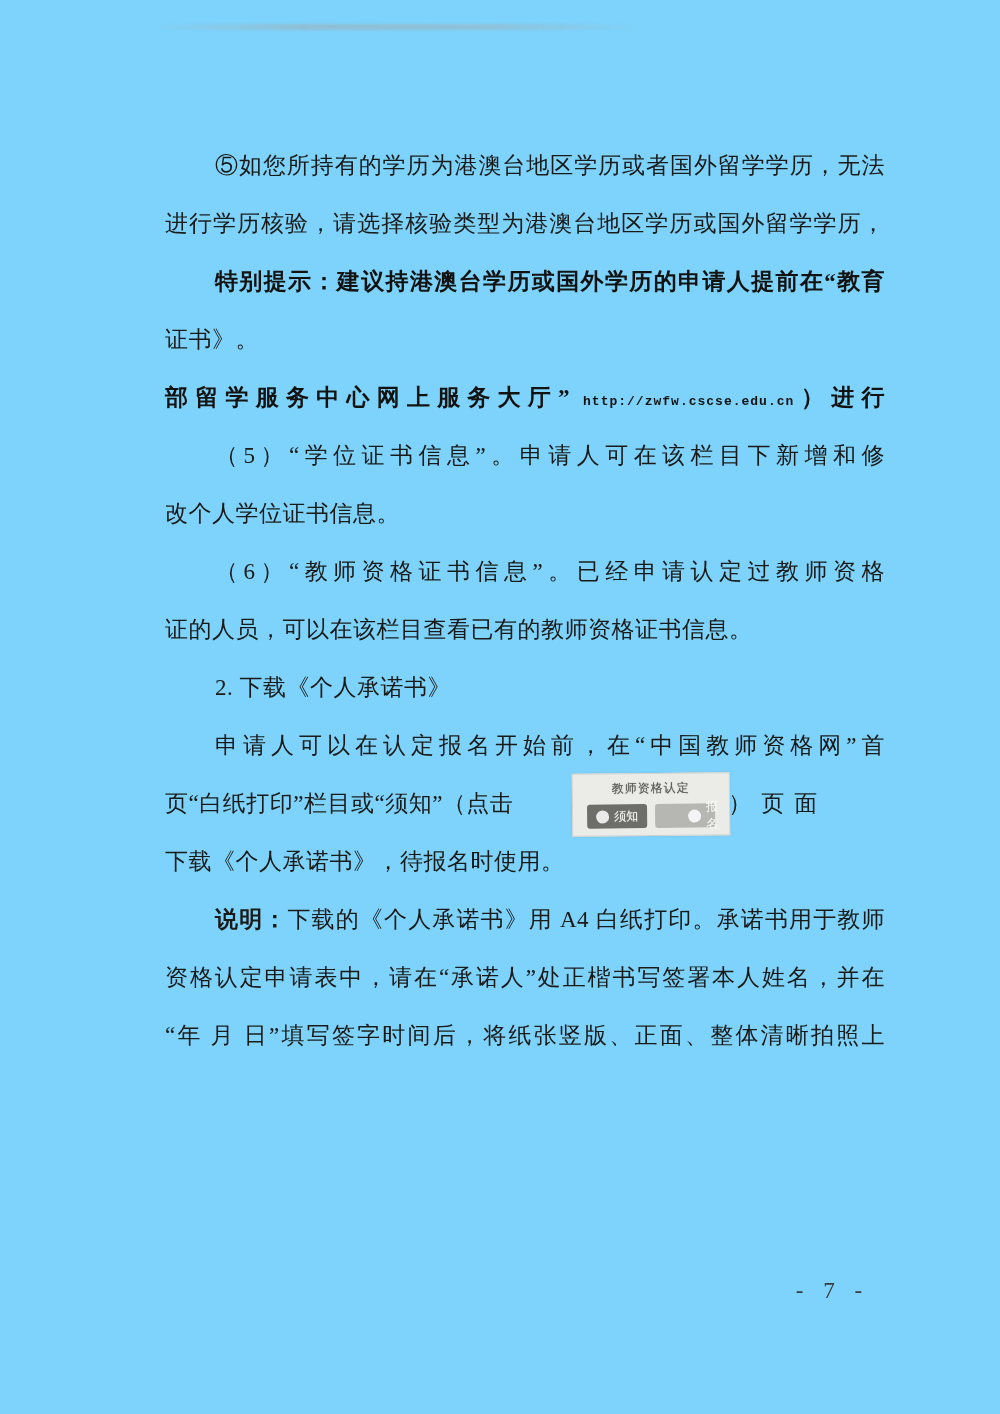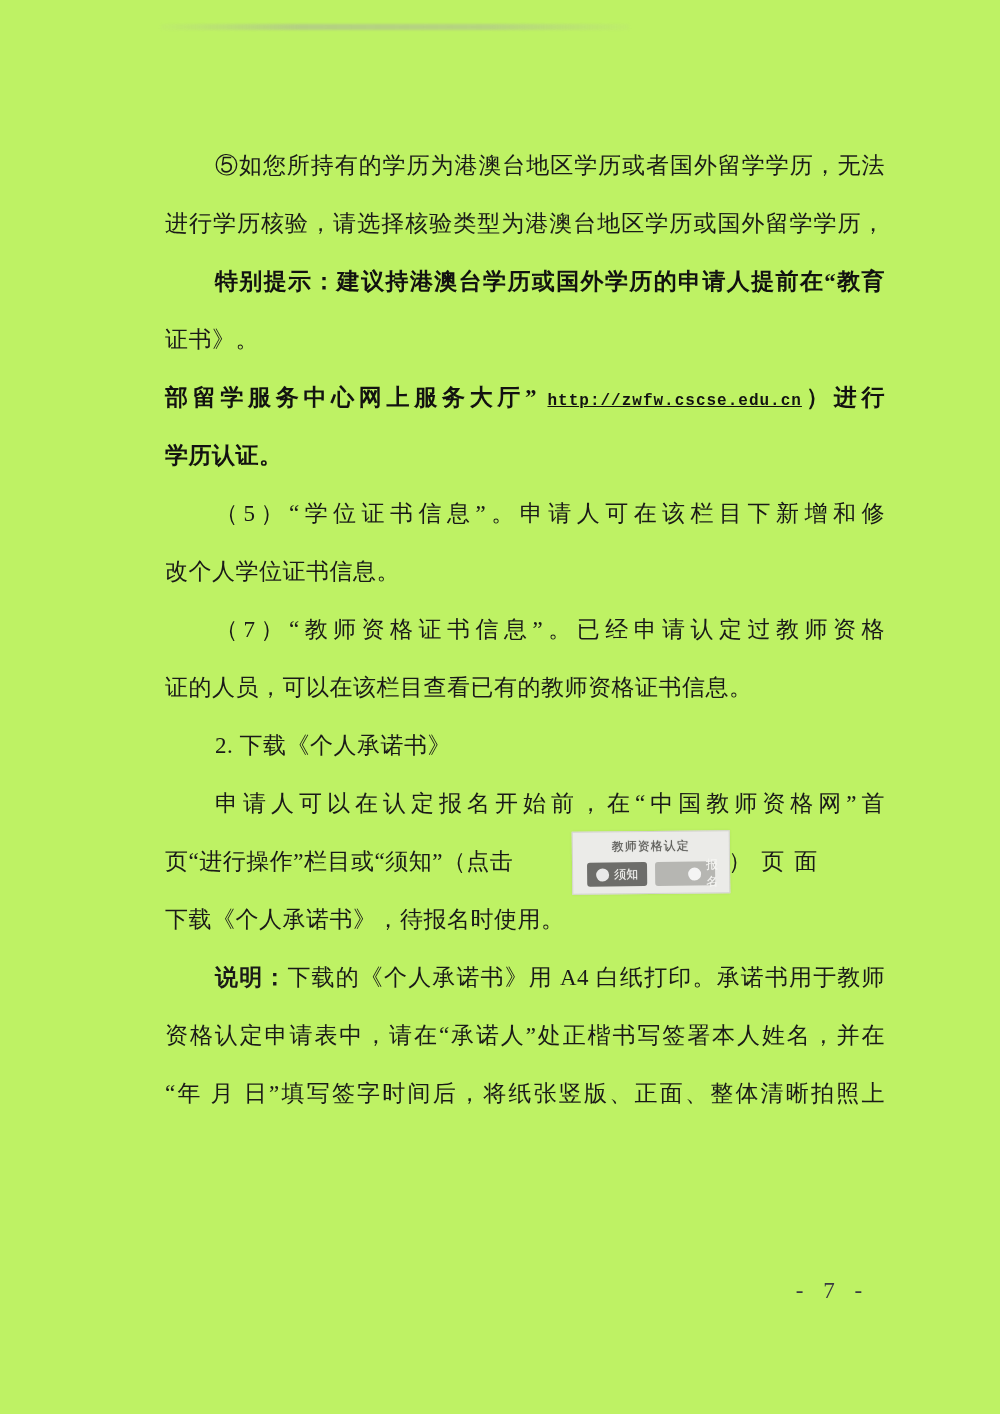--- a/index.html
+++ b/index.html
@@ -2,21 +2,21 @@
 <html><head>
 <meta charset="utf-8">
 <style>
   * { box-sizing: border-box; }
   html, body { margin: 0; padding: 0; background: #e9e9e9; }
   .page {
     position: relative;
     width: 1000px;
     height: 1414px;
     margin: 0 auto;
-    background: #bef264;
+    background: #7dd3fc;
     font-family: "Liberation Serif", "DejaVu Serif", serif;
     color: #1a1a18;
     overflow: hidden;
   }
   .scan-artifact {
     position: absolute;
     left: 160px; top: 24px;
     width: 470px; height: 6px;
     background: linear-gradient(90deg, rgba(190,190,190,0.05), rgba(168,168,168,0.45) 30%, rgba(170,170,170,0.4) 70%, rgba(190,190,190,0.05));
     filter: blur(1px);
@@ -34,23 +34,22 @@
     letter-spacing: 0.5px;
     overflow: visible;
     white-space: normal;
   }
   .line.j { text-align: justify; text-align-last: justify; }
   .line.ind { text-indent: 50px; }
   .line.b { font-weight: bold; color: #121210; }
   .lbl { font-weight: bold; font-family: Liberation Serif, serif; }
   .url {
     font-family: "Liberation Mono", "DejaVu Sans Mono", monospace;
-    font-size: 16px;
+    font-size: 13px;
     letter-spacing: 1px;
-    text-decoration: underline;
   }
   .post-gap { letter-spacing: 10px; }
   
   .figanchor {
     position: relative;
     display: inline-block;
     width: 215px;
     height: 2px;
     vertical-align: baseline;
   }
@@ -122,32 +121,31 @@
   <div class="scan-artifact"></div>
 
   <div class="content">
 
     <div class="line ind j">⑤如您所持有的学历为港澳台地区学历或者国外留学学历，无法</div>
     <div class="line j">进行学历核验，请选择核验类型为港澳台地区学历或国外留学学历，</div>
     <div class="line ind j b">特别提示：建议持港澳台学历或国外学历的申请人提前在“教育</div>
 
     <div class="line">证书》。</div>
     <div class="line j b"><span>部留学服务中心网上服务大厅”  </span><span class="url">http://zwfw.cscse.edu.cn</span><span>）进行</span></div>
-    <div class="line b">学历认证。</div>
 
     <div class="line ind j">（5）“学位证书信息”。申请人可在该栏目下新增和修</div>
     <div class="line">改个人学位证书信息。</div>
-    <div class="line ind j">（7）“教师资格证书信息”。已经申请认定过教师资格</div>
+    <div class="line ind j">（6）“教师资格证书信息”。已经申请认定过教师资格</div>
     <div class="line">证的人员，可以在该栏目查看已有的教师资格证书信息。</div>
 
     <div class="line ind">2. 下载《个人承诺书》</div>
 
     <div class="line ind j">申请人可以在认定报名开始前，在“中国教师资格网”首</div>
 
-    <div class="line"><span>页“进行操作”栏目或“须知”（点击</span><span class="figanchor"><span class="figbox">
+    <div class="line"><span>页“白纸打印”栏目或“须知”（点击</span><span class="figanchor"><span class="figbox">
             <span class="figtitle">教师资格认定</span>
             <span class="btnrow">
               <span class="fbtn dark">
                 <span class="circ"></span>
                 <span>须知</span>
               </span>
               <span class="fbtn light">
                 <span class="circ"></span>
                 <span>报名</span>
               </span>

